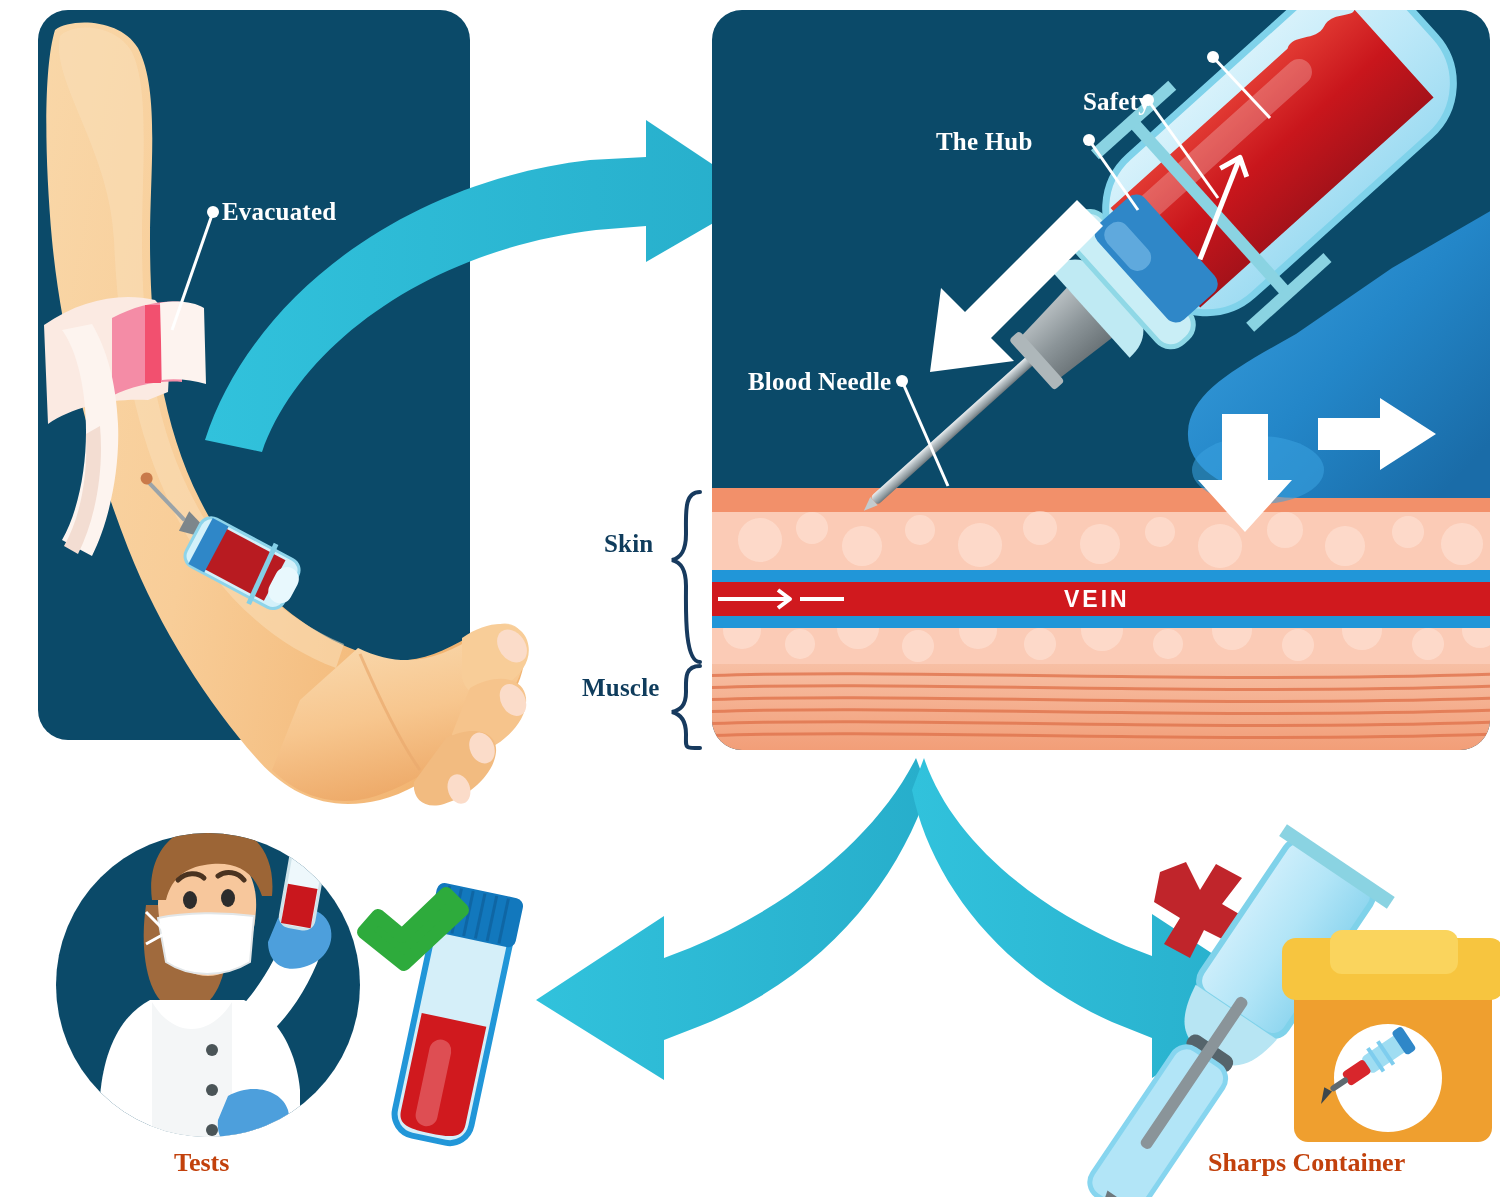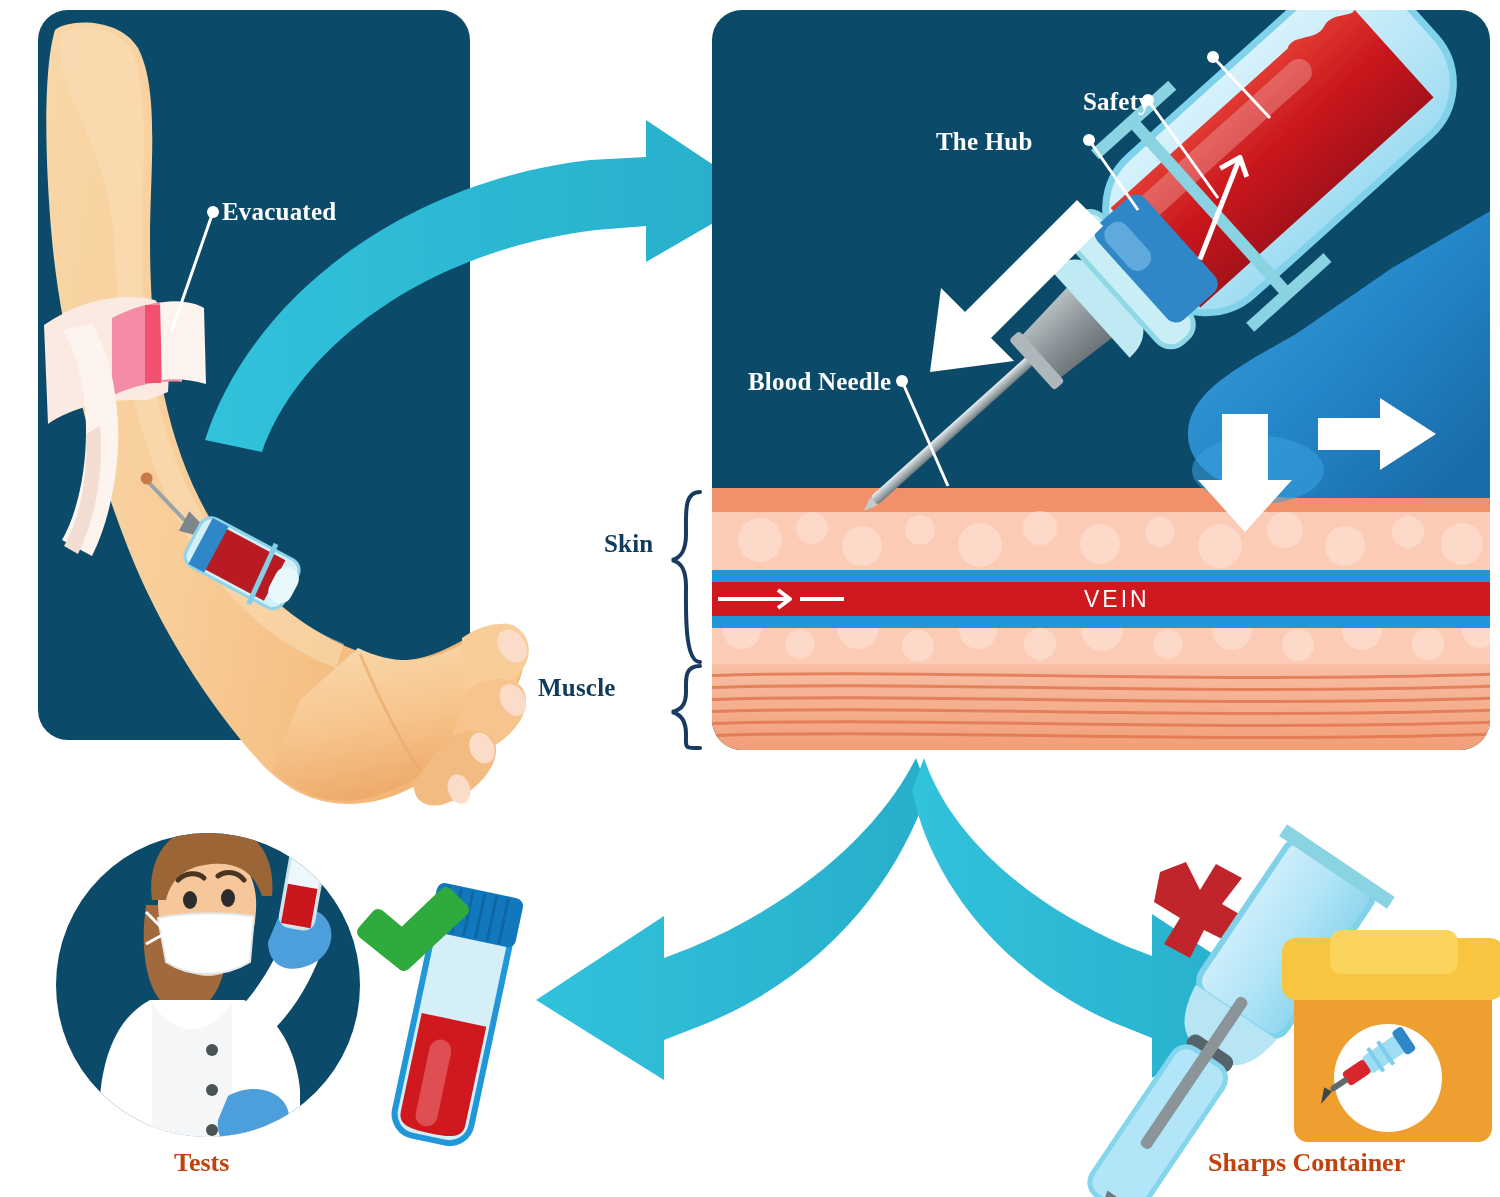--- a/index.html
+++ b/index.html
@@ -3,21 +3,21 @@
 <meta charset="utf-8">
 <style>
   html,body{margin:0;padding:0;background:#ffffff;}
   body{width:1500px;height:1197px;position:relative;overflow:hidden;
        font-family:"Liberation Serif", serif;}
   .stage{position:absolute;left:0;top:0;width:1500px;height:1197px;}
   svg.layer{position:absolute;left:0;top:0;width:1500px;height:1197px;overflow:visible;}
   .lbl{position:absolute;font-family:"Liberation Serif", serif;font-weight:bold;white-space:nowrap;}
   .lbl-white{color:#ffffff;font-size:25px;letter-spacing:.2px;}
   .lbl-navy{color:#0f3c5c;font-size:25px;letter-spacing:.2px;}
-  .lbl-vein{color:#ffffff;font-size:23px;letter-spacing:3px;font-family:"Liberation Sans",sans-serif;font-weight:normal;margin-left:20px;}
+  .lbl-vein{color:#ffffff;font-size:23px;letter-spacing:3px;font-family:"Liberation Sans",sans-serif;font-weight:bold;}
   .cap{position:absolute;font-family:"Liberation Serif",serif;font-weight:bold;color:#c2410c;font-size:26px;white-space:nowrap;}
 </style>
 </head>
 <body>
 
 <div class="stage">
 
   <svg class="layer" viewBox="0 0 1500 1197">
     <defs>
       <linearGradient id="skinGrad" x1="0" y1="0" x2="1" y2="0.3">
@@ -399,21 +399,21 @@
 
 
   <div class="lbl lbl-white" style="left:1083px;top:88px;">Safety</div>
 
   <div class="lbl lbl-white" style="left:936px;top:128px;">The Hub</div>
 
   <div class="lbl lbl-white" style="left:748px;top:368px;">Blood Needle</div>
 
   <div class="lbl lbl-navy" style="left:604px;top:522px;margin-top:8px;">Skin</div>
 
-  <div class="lbl lbl-navy" style="left:538px;top:674px;">Muscle</div>
+  <div class="lbl lbl-navy" style="left:582px;top:674px;">Muscle</div>
 
   <div class="lbl lbl-vein" style="left:1064px;top:586px;">VEIN</div>
 
   <div class="cap" style="left:174px;top:1148px;">Tests</div>
 
   <div class="cap" style="left:1208px;top:1148px;">Sharps Container</div>
 
 </div>
 
 </body></html>

